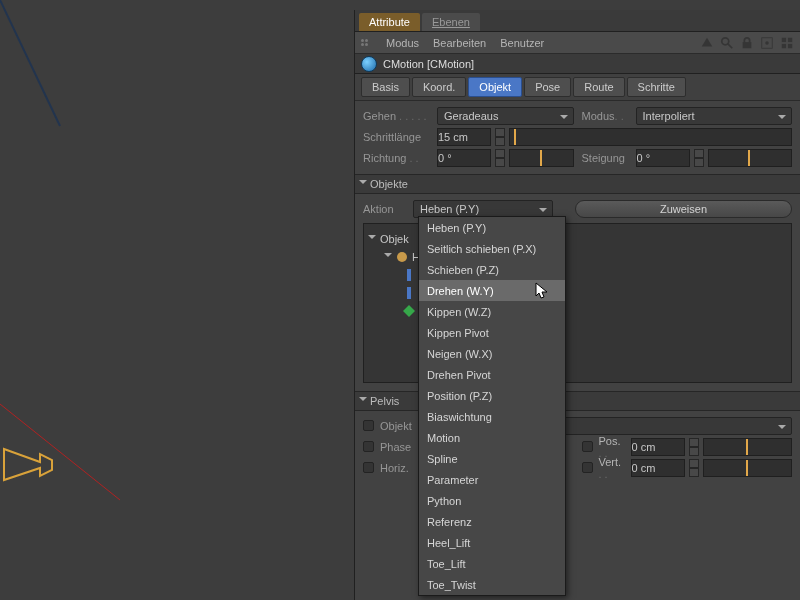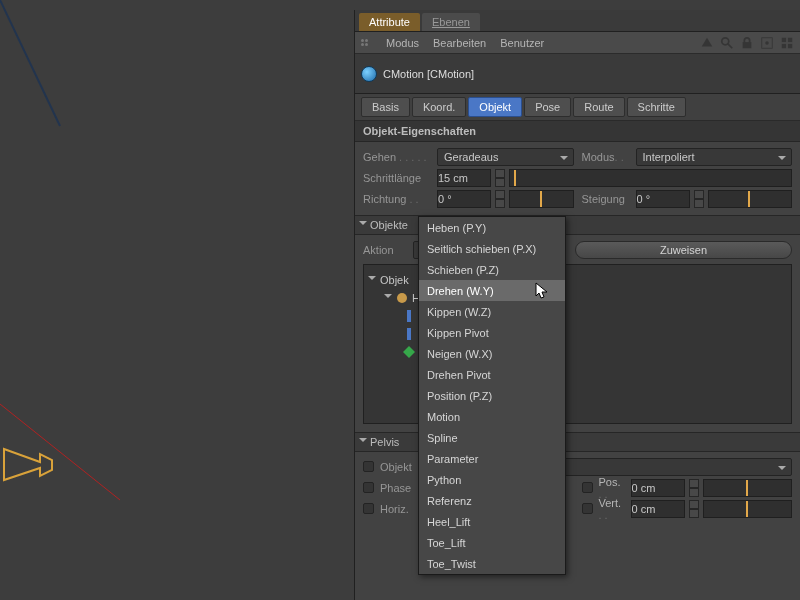--- a/index.html
+++ b/index.html
@@ -15,21 +15,21 @@
 .tab.dim { background:#4b4b4b;text-decoration:underline; }
 
 .menubar { display:flex; align-items:center; height:22px; padding:0 6px; background:#4a4a4a; gap:14px; color:#b5b5b5; border-bottom:1px solid #2b2b2b; }
 .menubar .grip { display:inline-flex; flex-direction:column; gap:1px; margin-right:4px; }
 .menubar .grip span { width:3px; height:3px; background:#777; border-radius:50%; }
 .menubar .grip2 { display:grid; grid-template-columns:repeat(2,3px); gap:1px; }
 .menubar .spacer { flex:1; }
 .ico { width:14px; height:14px; color:#333; fill:#333; opacity:.9; }
 .ico-row { display:flex; gap:6px; align-items:center; }
 
-.objtitle { display:flex; align-items:center; gap:6px; height:40px; padding:2px 6px; background:#3a3a3a; border-bottom:1px solid #202020; color:#ddd; }
+.objtitle { display:flex; align-items:center; gap:6px; height:20px; padding:2px 6px; background:#3a3a3a; border-bottom:1px solid #202020; color:#ddd; }
 .objtitle .circ { width:16px; height:16px; border-radius:50%; background:radial-gradient(circle at 35% 35%,#7bd0ff,#1e6aa8); border:1px solid #0e3a5c; }
 
 .pillrow { display:flex; gap:2px; padding:3px 6px; background:#404040; border-bottom:1px solid #2a2a2a; }
 .pill { padding:3px 10px; background:#4e4e4e; color:#ccc; border:1px solid #2d2d2d; border-radius:2px; cursor:pointer; }
 .pill.active { background:#4a77c6; color:#fff; border-color:#2a4e8e; }
 
 .section-head { padding:4px 8px; background:#353535; color:#bdbdbd; font-weight:bold; border-bottom:1px solid #262626; }
 .section-body { padding:4px 8px 6px 8px; }
 
 .row { display:flex; align-items:center; height:21px; gap:4px; }
@@ -126,21 +126,20 @@
 
   <div class="pillrow">
     <div class="pill">Basis</div>
     <div class="pill">Koord.</div>
     <div class="pill active">Objekt</div>
     <div class="pill">Pose</div>
     <div class="pill">Route</div>
     <div class="pill">Schritte</div>
   </div>
 
-  <div class="section-head">Objekt-Eigenschaften</div>
   <div class="section-body">
     <div class="twocol">
       <div class="col">
         <div class="row">
           <span class="lbl"><span>Gehen</span><span class="dots"> . . . . .</span></span>
           <div class="combo">Geradeaus</div>
         </div>
       </div>
       <div class="col">
         <div class="row">
@@ -300,20 +299,21 @@
 <div class="dropdown" id="dd">
     <div class="dd-item">Heben (P.Y)</div>
     <div class="dd-item">Seitlich schieben (P.X)</div>
     <div class="dd-item">Schieben (P.Z)</div>
     <div class="dd-item hi">Drehen (W.Y)</div>
     <div class="dd-item">Kippen (W.Z)</div>
     <div class="dd-item">Kippen Pivot</div>
     <div class="dd-item">Neigen (W.X)</div>
     <div class="dd-item">Drehen Pivot</div>
     <div class="dd-item">Position (P.Z)</div>
+    <div class="dd-item">Biaswichtung</div>
     <div class="dd-item">Motion</div>
     <div class="dd-item">Spline</div>
     <div class="dd-item">Parameter</div>
     <div class="dd-item">Python</div>
     <div class="dd-item">Referenz</div>
     <div class="dd-item">Heel_Lift</div>
     <div class="dd-item">Toe_Lift</div>
     <div class="dd-item">Toe_Twist</div>
   </div>
 

